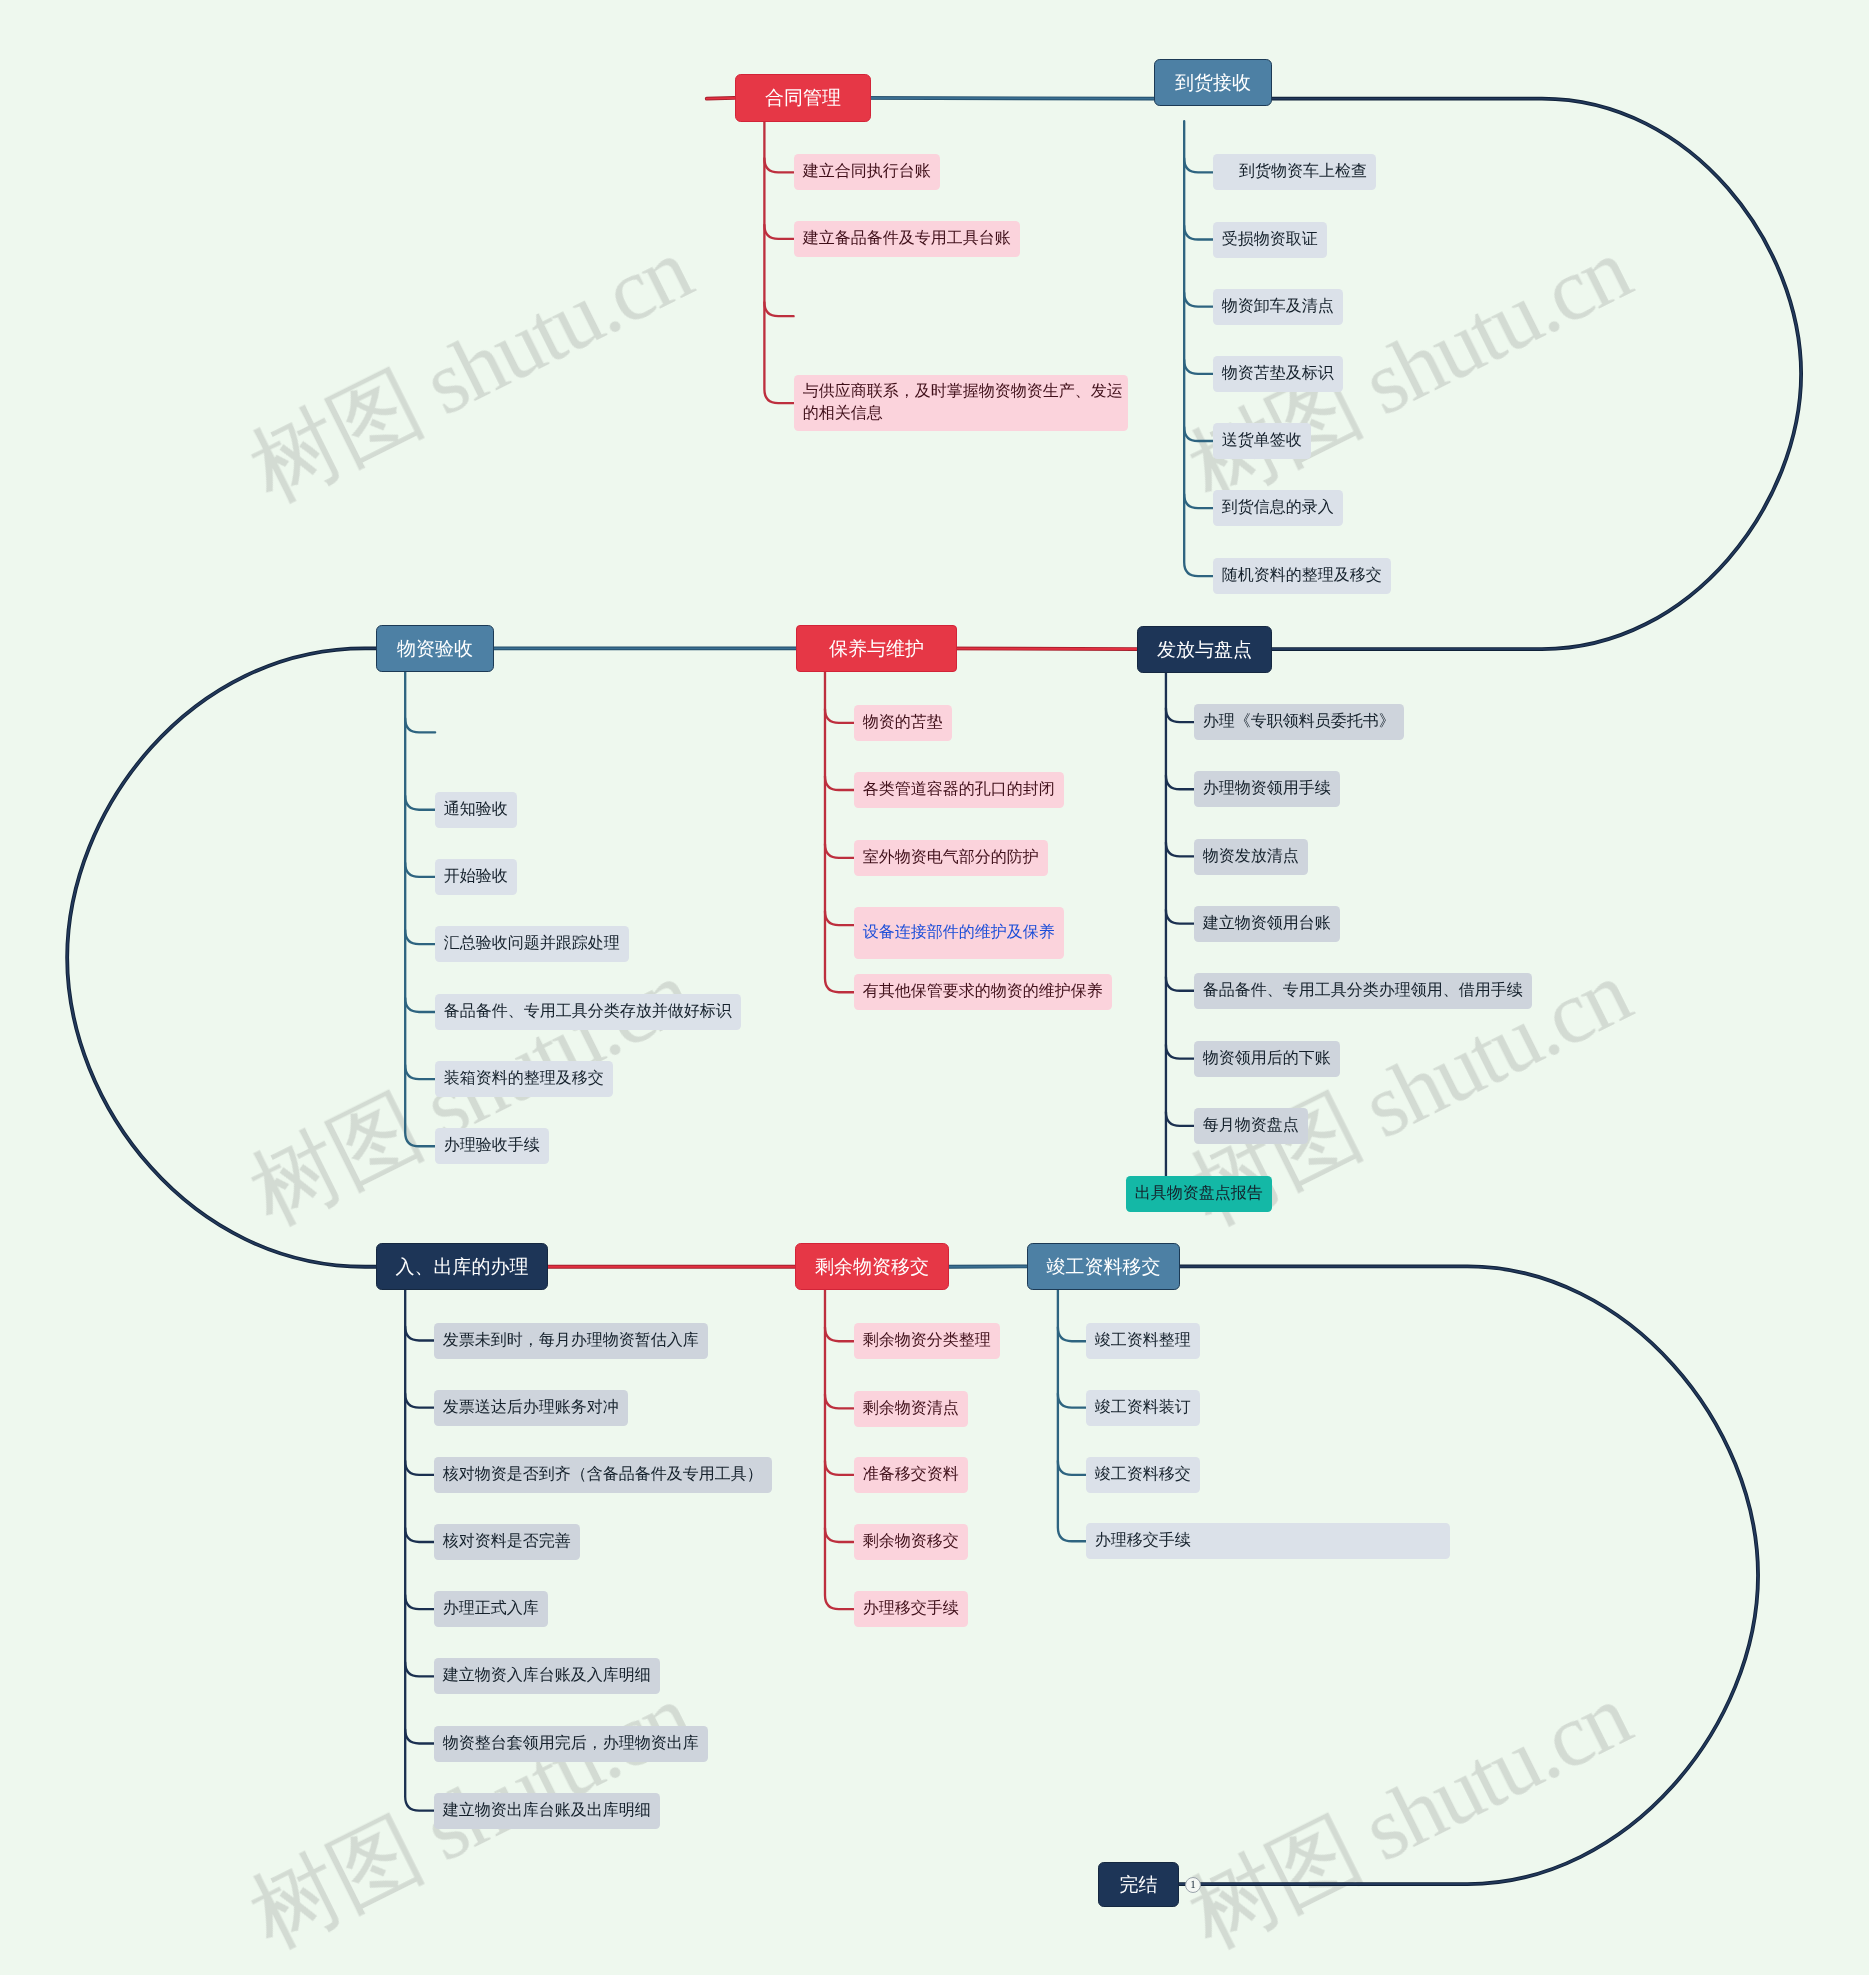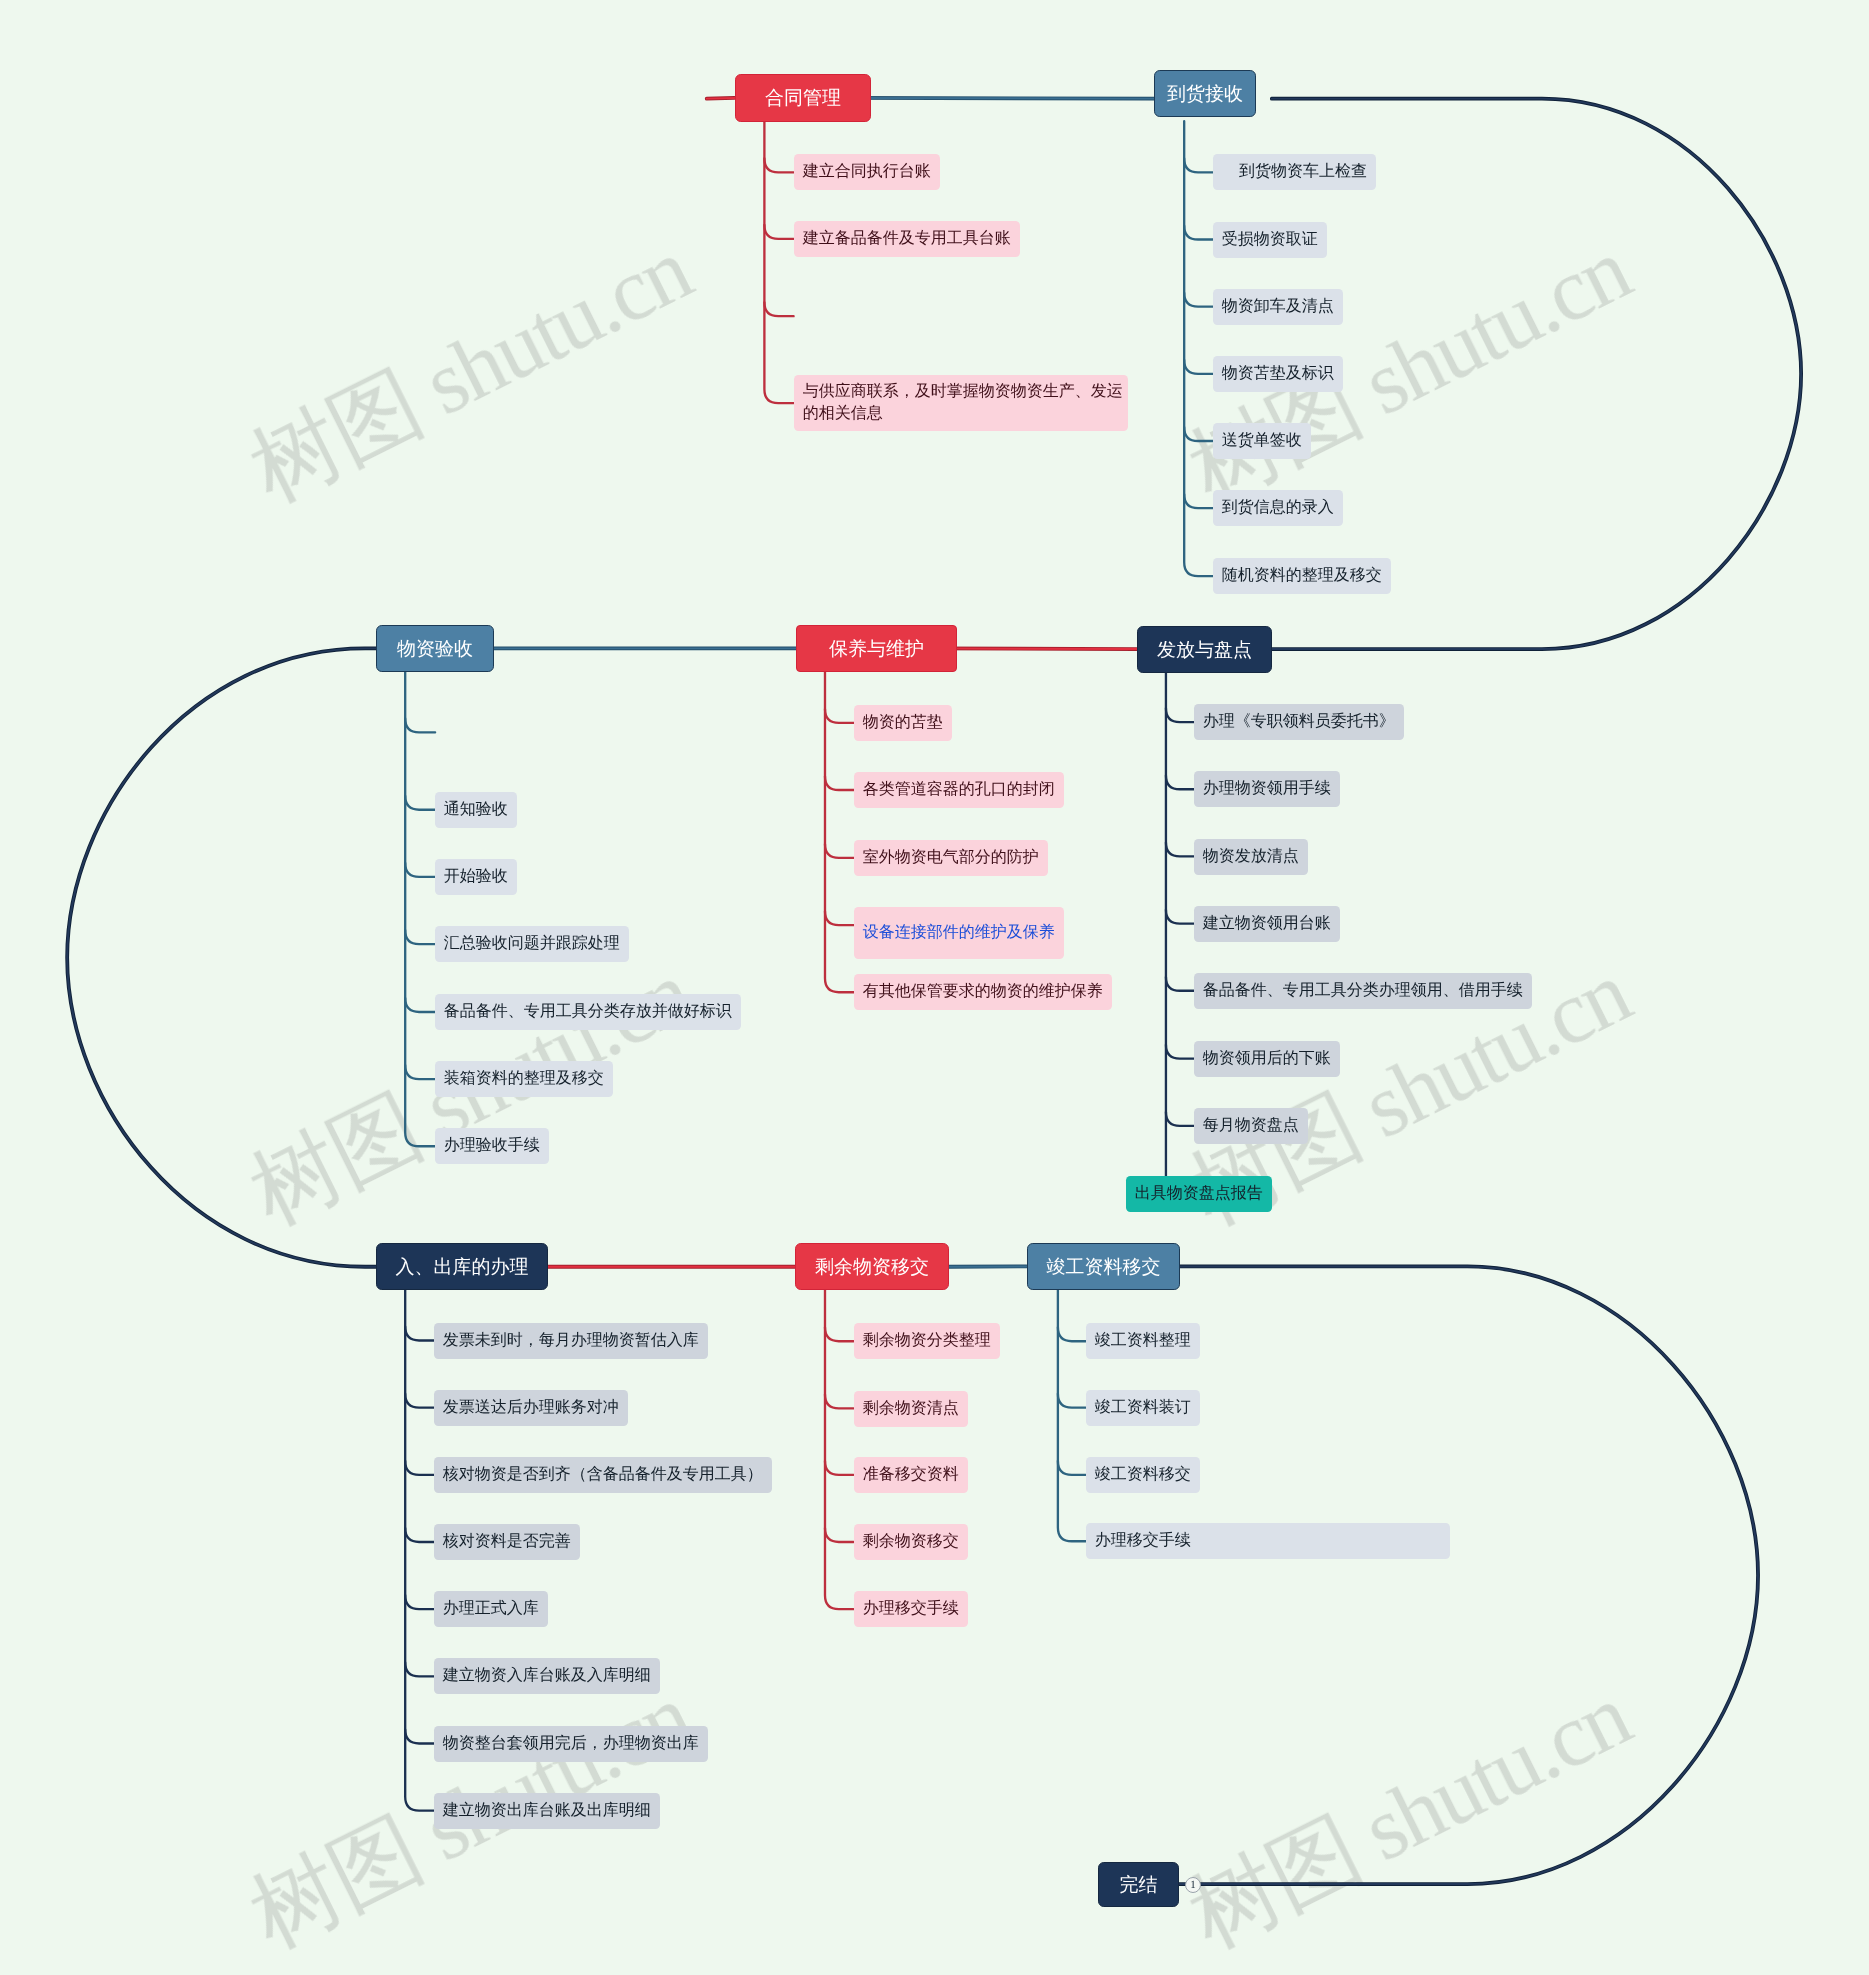--- a/index.html
+++ b/index.html
@@ -110,21 +110,21 @@
       <path d="M 750 1735.0 L 1089 1735.0" stroke="#a51f2c" stroke-width="5.2" fill="none" stroke-linecap="round" stroke-linejoin="round"></path>
       <path d="M 750 1735.0 L 1089 1735.0" stroke="#e23040" stroke-width="2.6999999999999997" fill="none" stroke-linecap="round" stroke-linejoin="round"></path>
       <path d="M 1300 1735.0 L 1406 1734.5" stroke="#234e6b" stroke-width="5.2" fill="none" stroke-linecap="round" stroke-linejoin="round"></path>
       <path d="M 1300 1735.0 L 1406 1734.5" stroke="#3a6f91" stroke-width="2.6999999999999997" fill="none" stroke-linecap="round" stroke-linejoin="round"></path>
       <path d="M 1615 1734.5 L 2010 1734.5 C 2230 1734.5 2408 1952.5 2408 2157.5 C 2408 2362.5 2230 2580.5 2010 2580.5 L 1615 2580.5" stroke="#0f2138" stroke-width="5.2" fill="none" stroke-linecap="round" stroke-linejoin="round"></path>
       <path d="M 1615 1734.5 L 2010 1734.5 C 2230 1734.5 2408 1952.5 2408 2157.5 C 2408 2362.5 2230 2580.5 2010 2580.5 L 1615 2580.5" stroke="#22385a" stroke-width="2.6999999999999997" fill="none" stroke-linecap="round" stroke-linejoin="round"></path>
     </svg>
     <div class="main-node" style="left:735px;top:74px;width:136px;height:48px;background:#e63746;color:#ffffff;border-color:#d22438;font-size:19px;border-radius:5.8px;">
       <span>合同管理</span>
     </div>
-    <div class="main-node" style="left:1154px;top:70px;width:102px;height:47px;background:#4d80a4;color:#ffffff;border-color:#1c3a55;font-size:19px;border-radius:5.8px;">
+    <div class="main-node" style="left:1154px;top:59px;width:118px;height:47px;background:#4d80a4;color:#ffffff;border-color:#1c3a55;font-size:19px;border-radius:5.8px;">
       <span>到货接收</span>
     </div>
     <div class="main-node" style="left:376px;top:625px;width:118px;height:47px;background:#4d80a4;color:#ffffff;border-color:#1c3a55;font-size:19px;border-radius:5.8px;">
       <span>物资验收</span>
     </div>
     <div class="main-node" style="left:796px;top:625px;width:161px;height:47px;background:#e63746;color:#ffffff;border-color:#d22438;font-size:19px;border-radius:4px;">
       <span>保养与维护</span>
     </div>
     <div class="main-node" style="left:1137px;top:626px;width:135px;height:47px;background:#1d3557;color:#ffffff;border-color:#152841;font-size:19px;border-radius:5.8px;">
       <span>发放与盘点</span>

